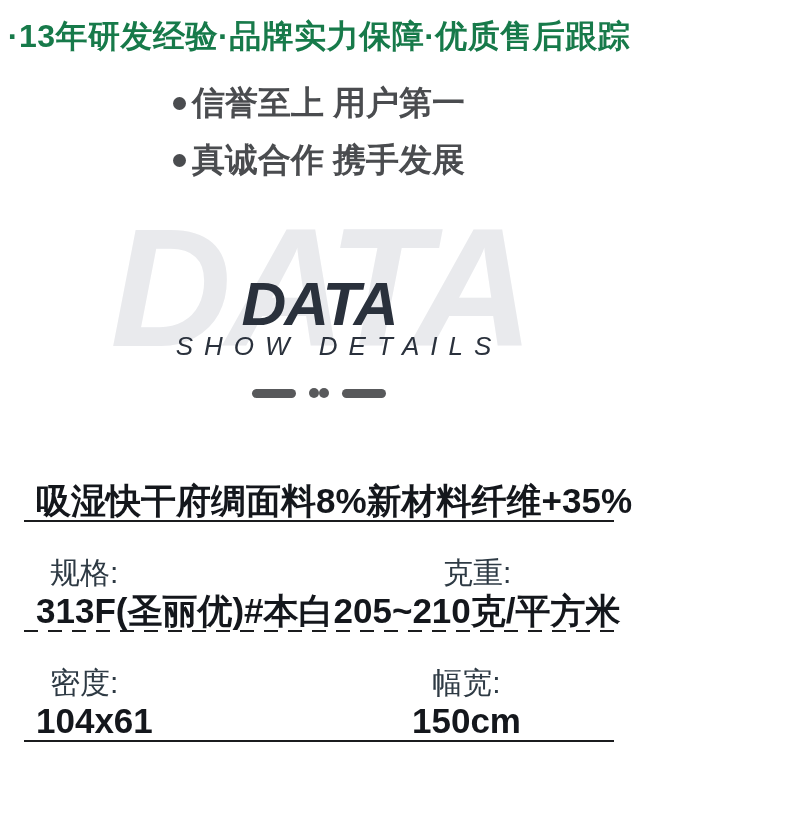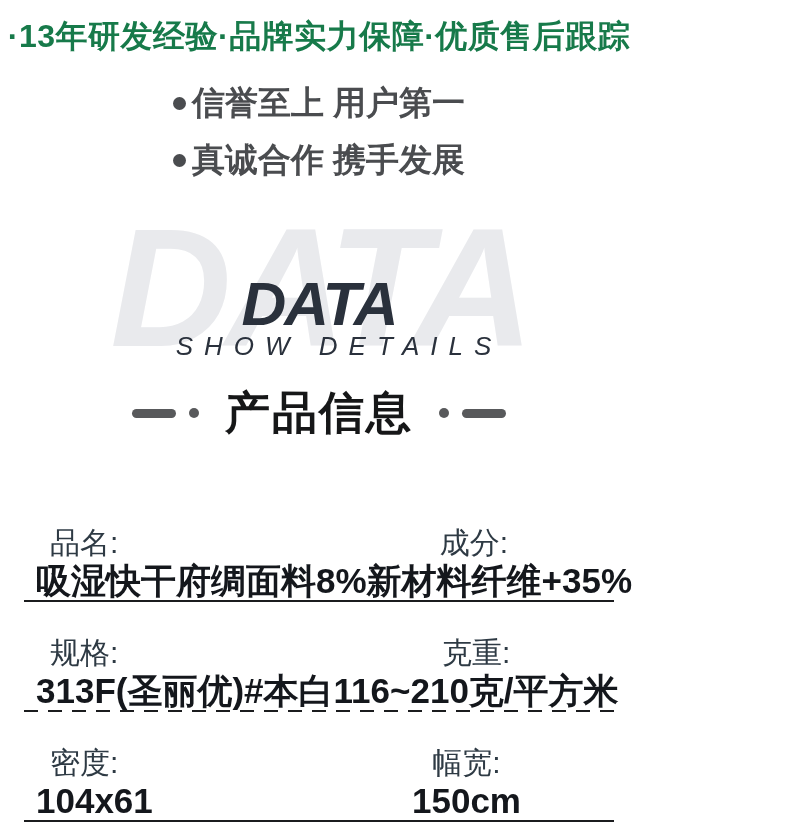--- a/index.html
+++ b/index.html
@@ -132,47 +132,44 @@
 
   <div class="banner">
     <div class="watermark">DATA</div>
     <div class="banner-title">DATA</div>
     <div class="banner-sub">SHOW DETAILS</div>
   </div>
 
   <div class="section-title-row">
     <span class="deco-dash"></span>
     <span class="deco-dot left"></span>
-    <span class="section-title">产品信息</span>
     <span class="deco-dot right"></span>
     <span class="deco-dash"></span>
   </div>
 
   <div class="details">
 
     <div class="detail-row">
       <div class="cell-left">
-        <div class="detail-label">品名:</div>
         <div class="detail-value">吸湿快干府绸面料</div>
       </div>
       <div class="cell-right">
-        <div class="detail-label">成分:</div>
         <div class="detail-value">8%新材料纤维+35%</div>
       </div>
     </div>
     <div class="divider"></div>
 
     <div class="detail-row">
       <div class="cell-left">
         <div class="detail-label">规格:</div>
         <div class="detail-value">313F(圣丽优)#本白</div>
       </div>
       <div class="cell-right">
         <div class="detail-label">克重:</div>
-        <div class="detail-value">116~210克/平方米</div>
+        <div class="detail-value">205~210克/平方米</div>
       </div>
     </div>
     <div class="divider dashed"></div>
 
     <div class="detail-row">
       <div class="cell-left">
         <div class="detail-label">密度:</div>
         <div class="detail-value">104x61</div>
       </div>
       <div class="cell-right">

